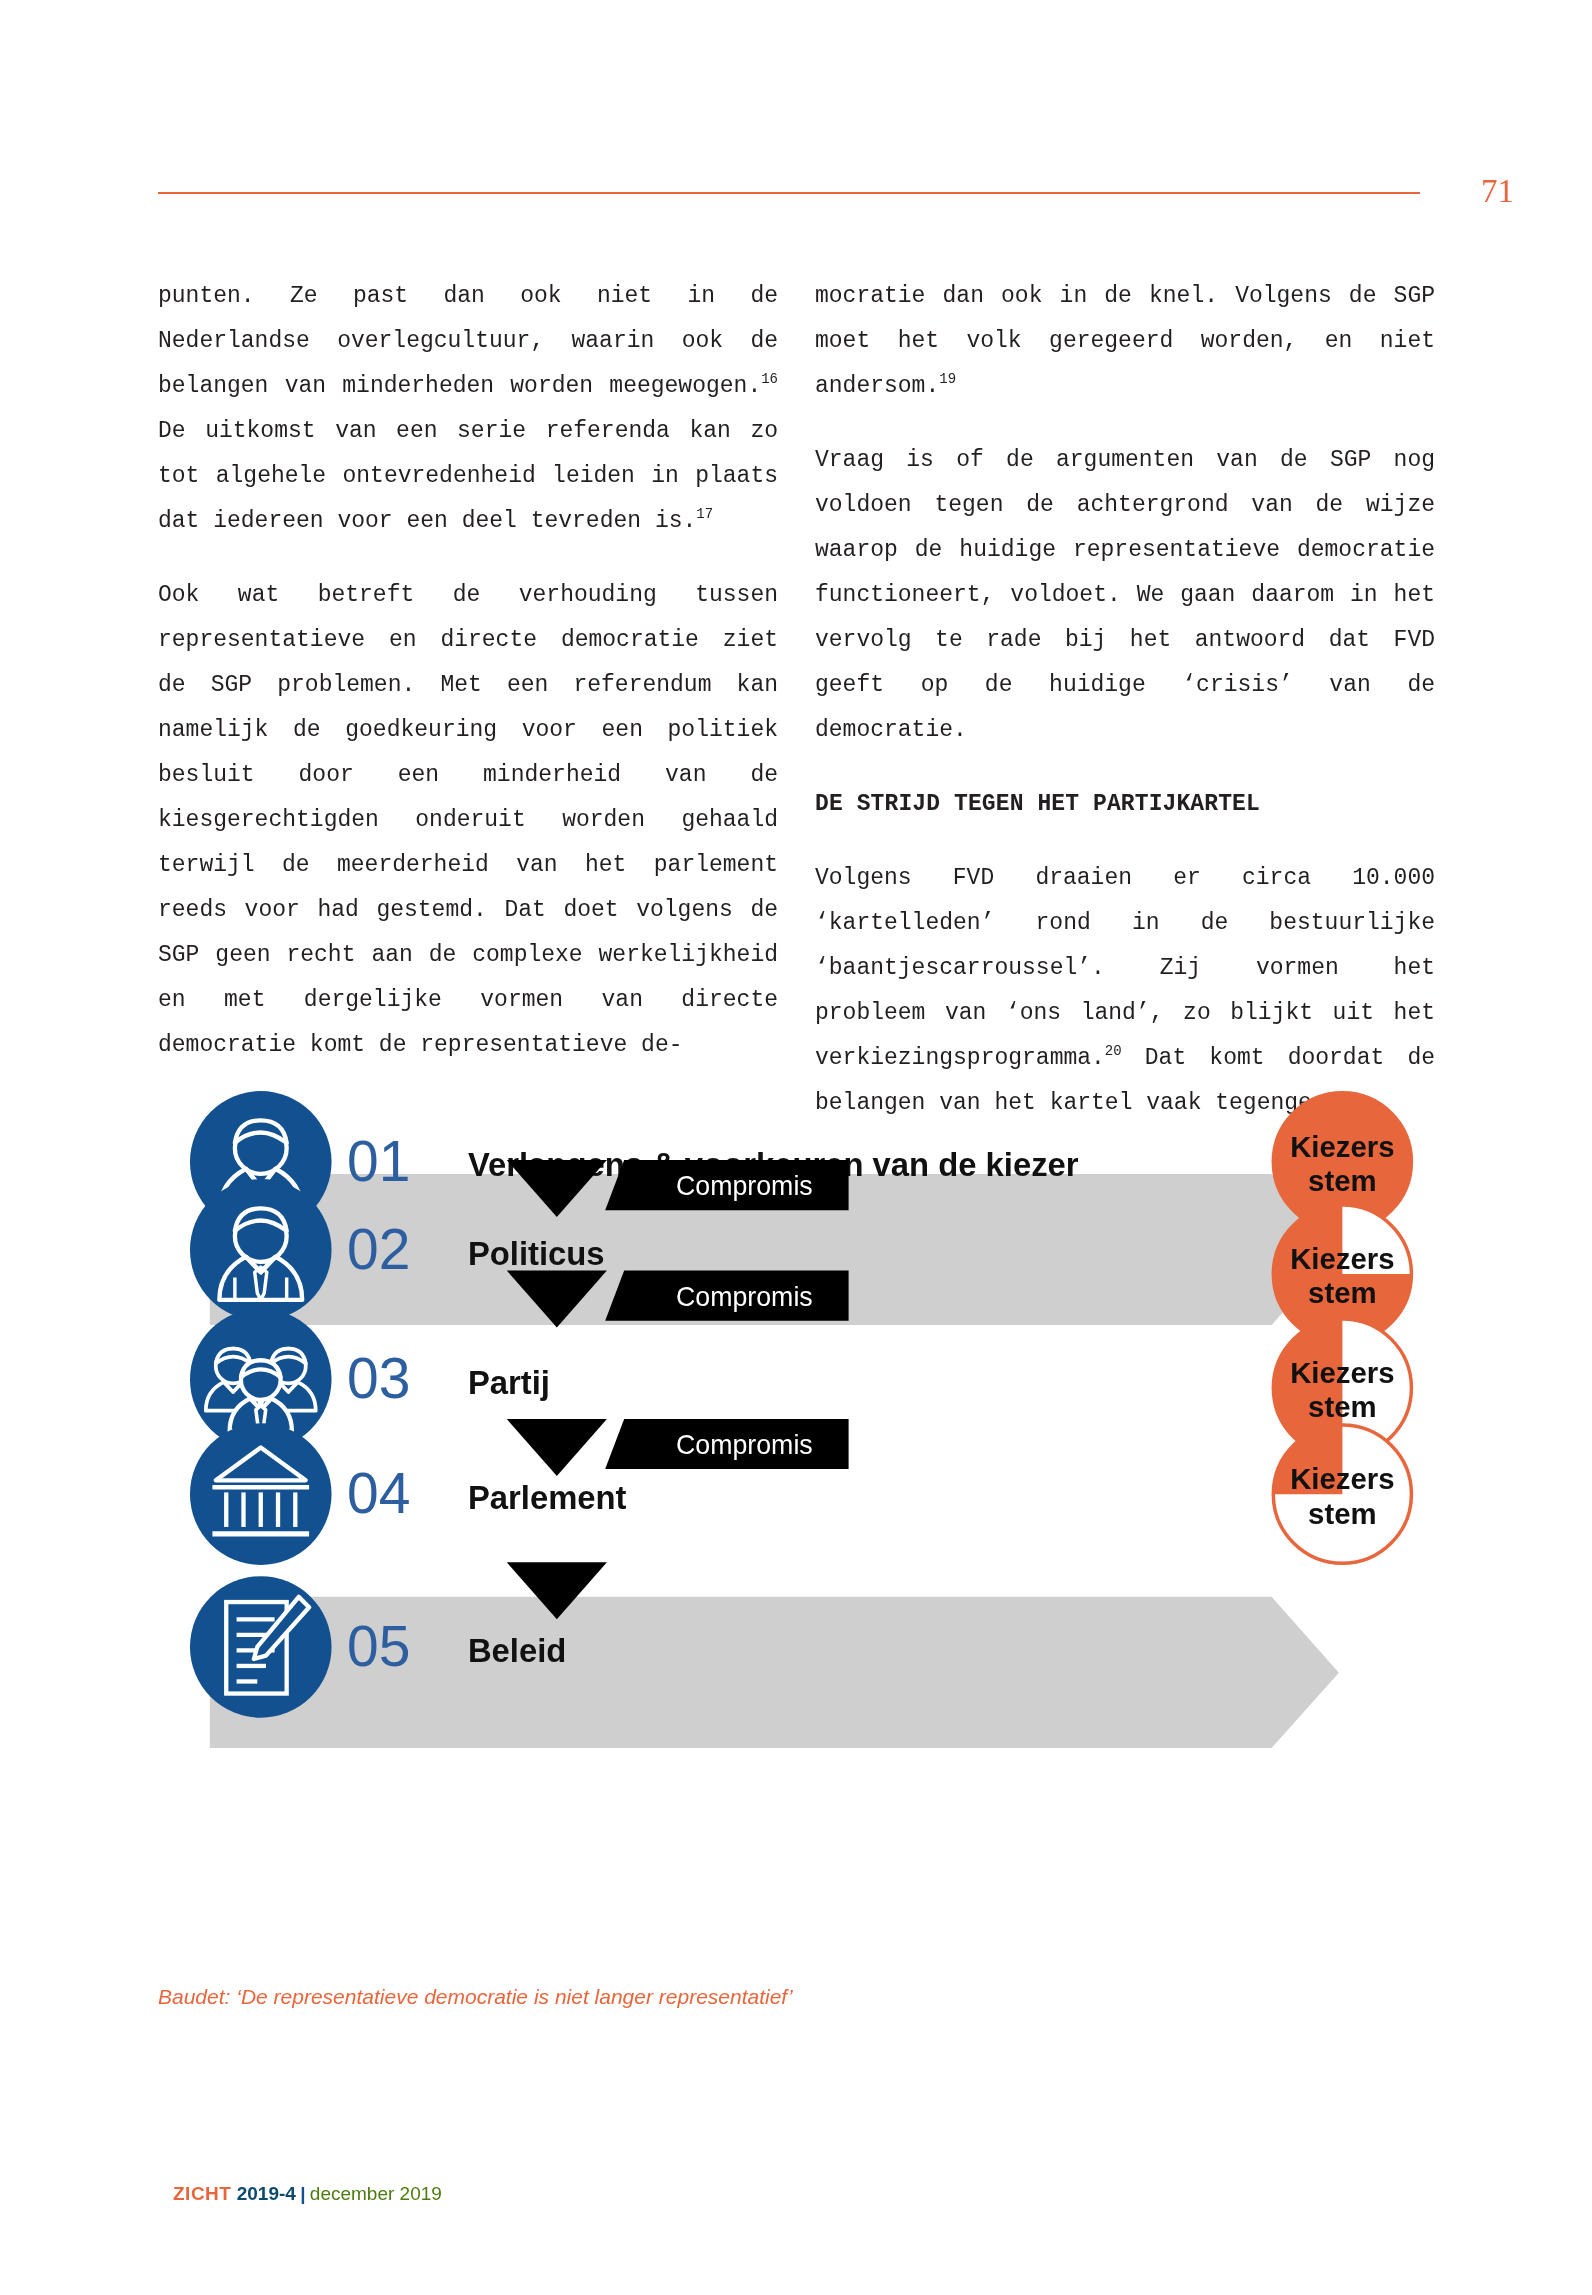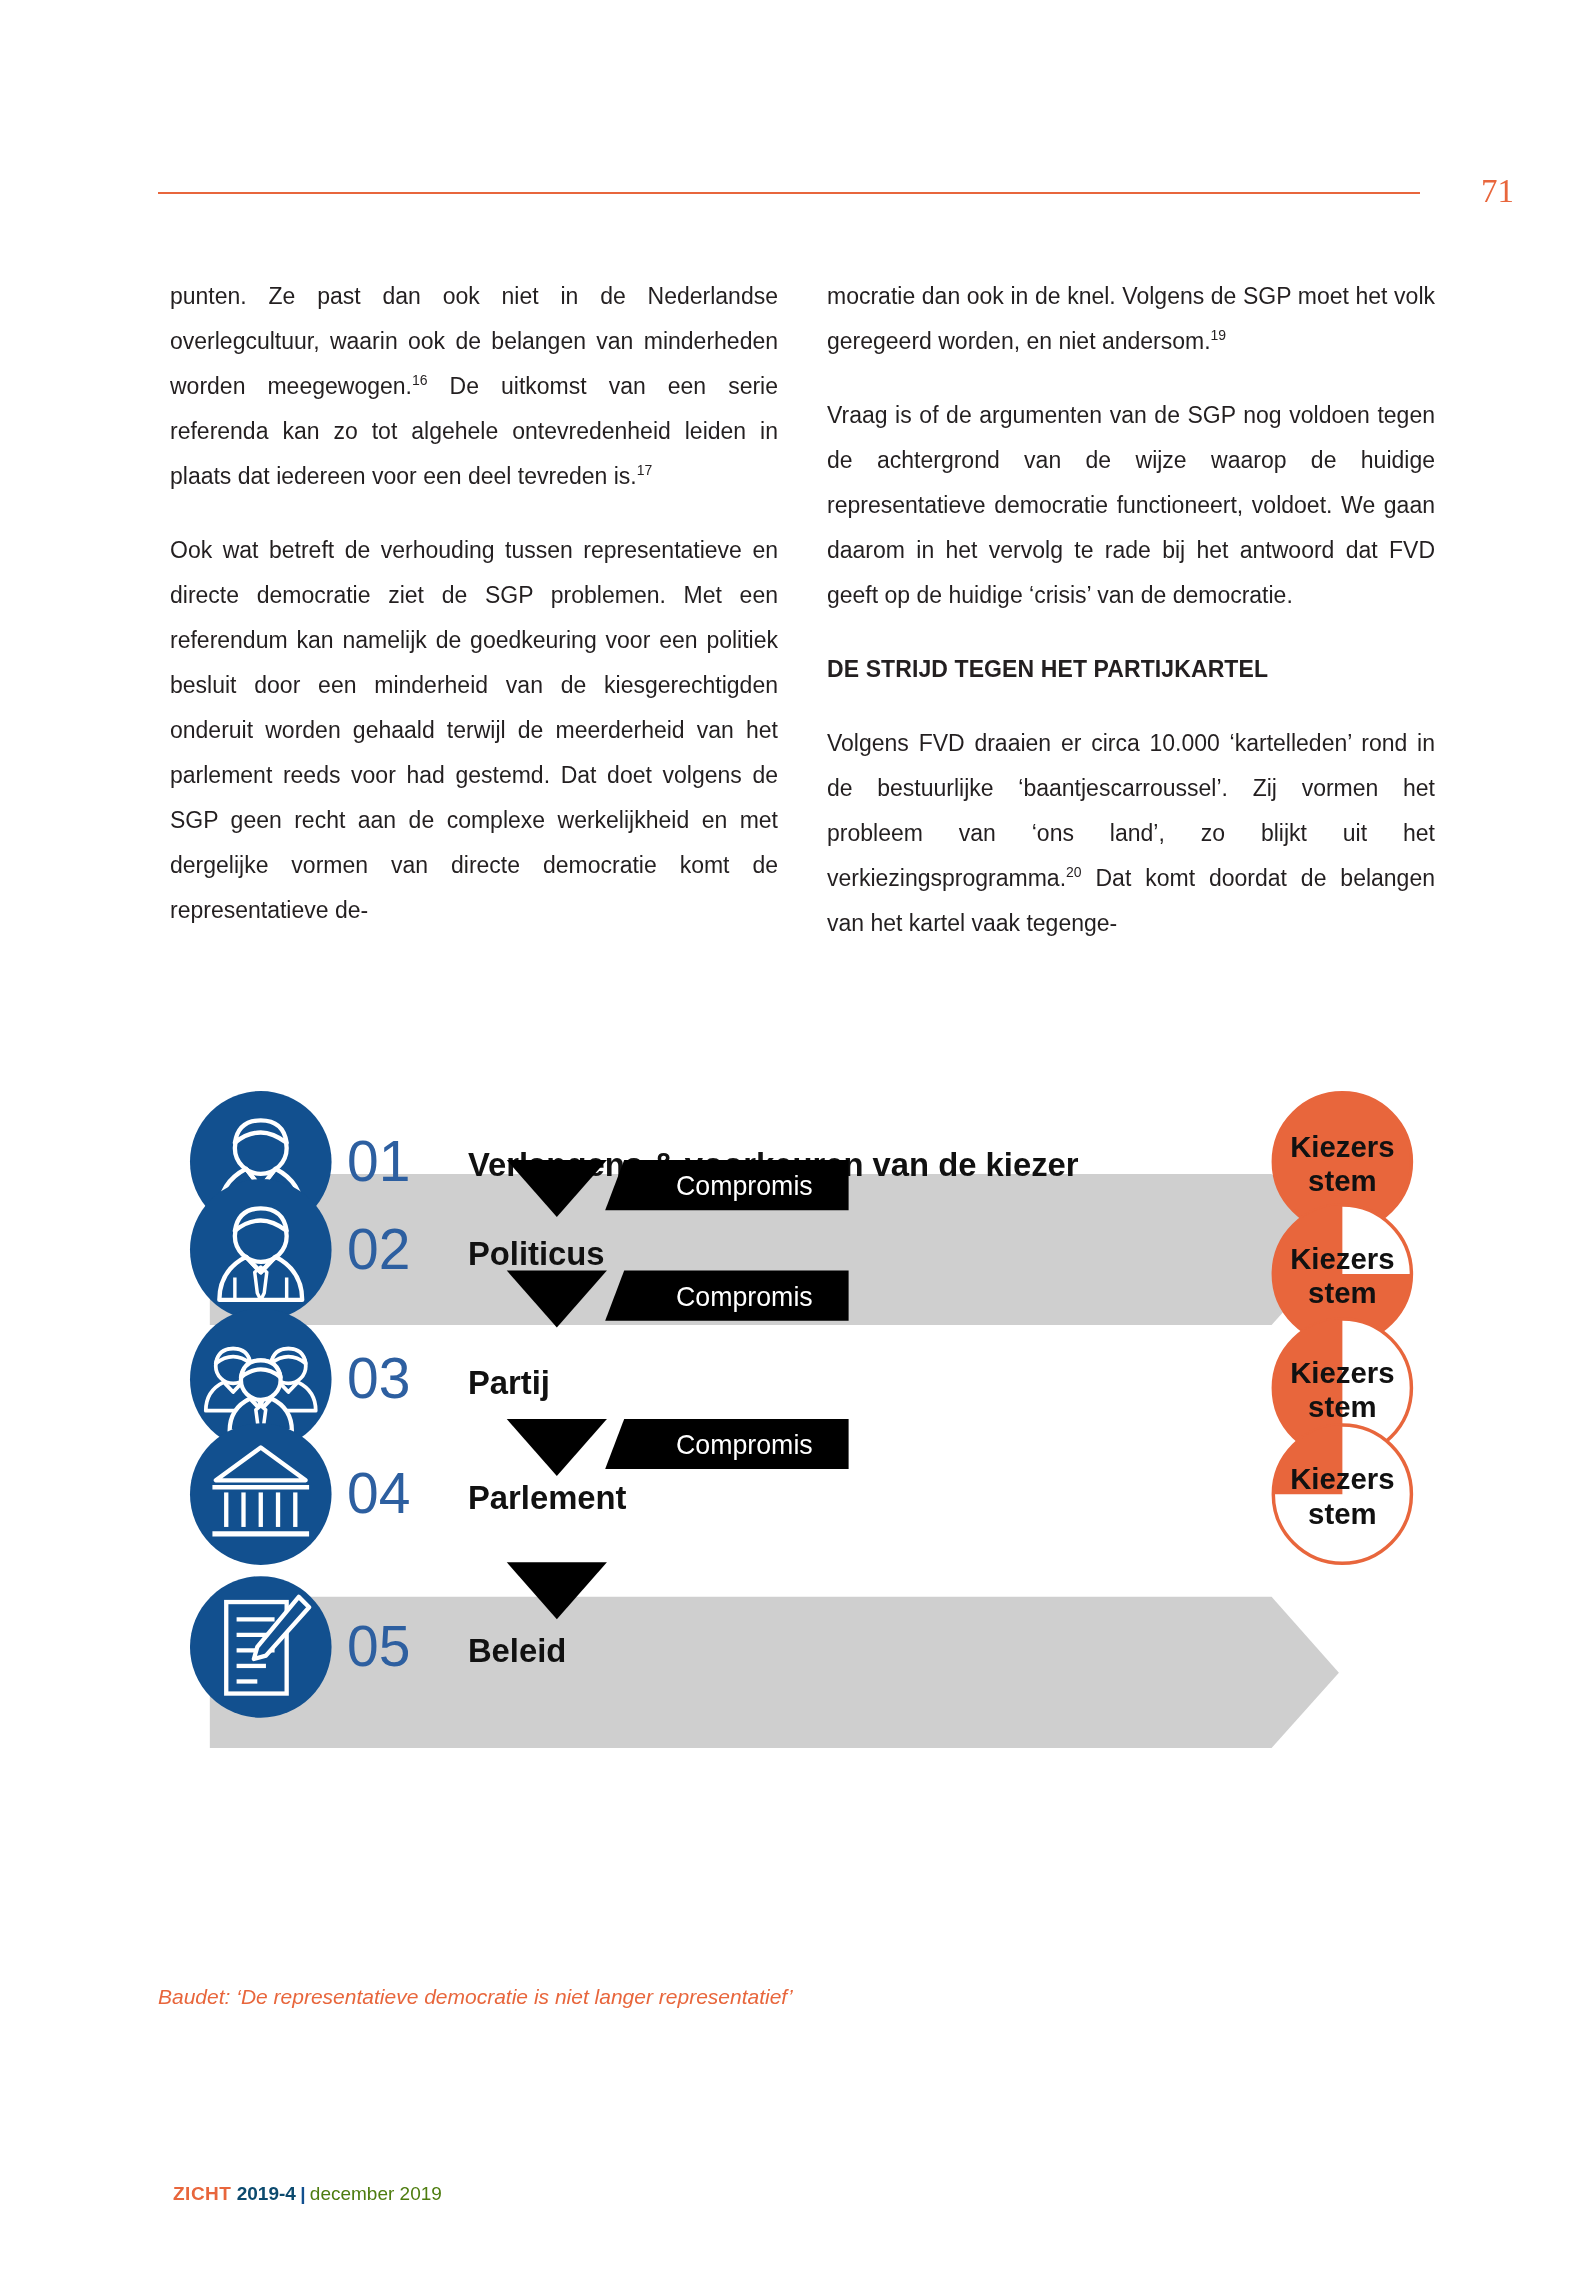--- a/index.html
+++ b/index.html
@@ -29,26 +29,26 @@
     position:absolute; left:1481px; top:173px;
     font-size:33px; color:#E8663C;
     font-family:"Liberation Serif", serif;
   }
 
   
   .col { position:absolute; width:620px; top:274px; }
   .col.left  { left:158px; }
   .col.right { left:815px; }
   .col p {
-    margin:0 0 29px 12px;
+    margin:0 0 29px 0;
     font-size:23px;
     line-height:45px;
     color:#231f20;
     text-align:justify;
-    -moz-hyphens:none; hyphens:none;
+    -moz-hyphens:none; hyphens:none;font-family:Liberation Mono, monospace;
   }
   .col p:last-child { margin-bottom:0; }
   .col p sup { font-size:14px; vertical-align:super; line-height:0; }
   .sect-head {
     margin:0 0 1.7px 0;
     font-size:22.4px; font-weight:bold;
     color:#E8663C; letter-spacing:0.1px;
   }
 
   

